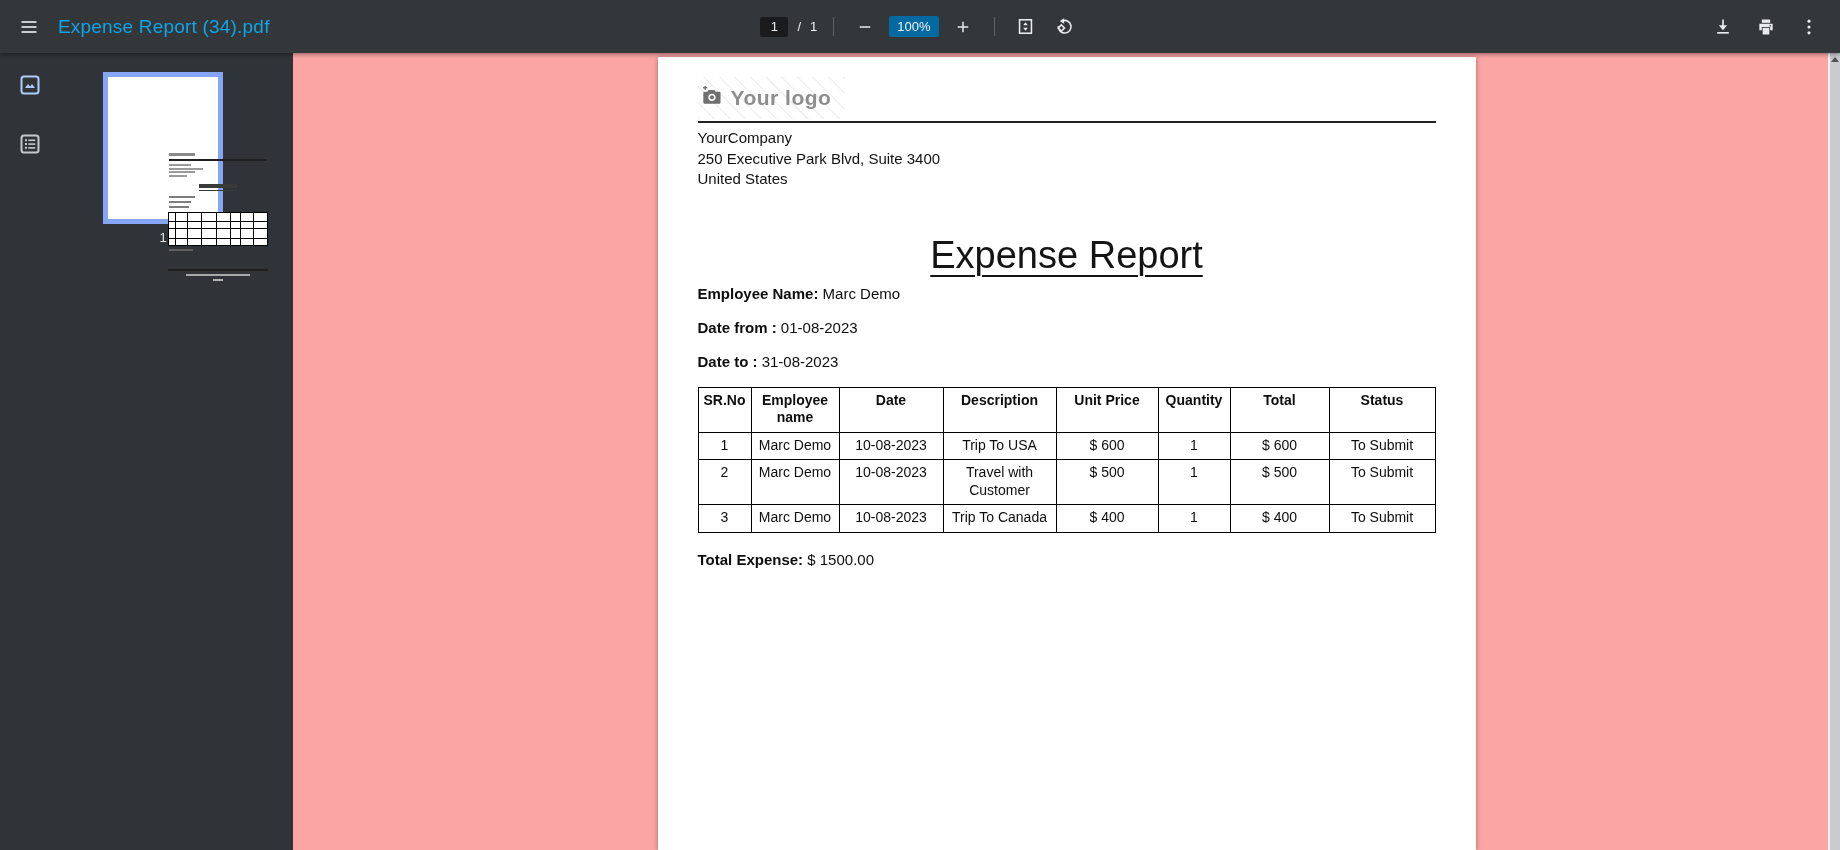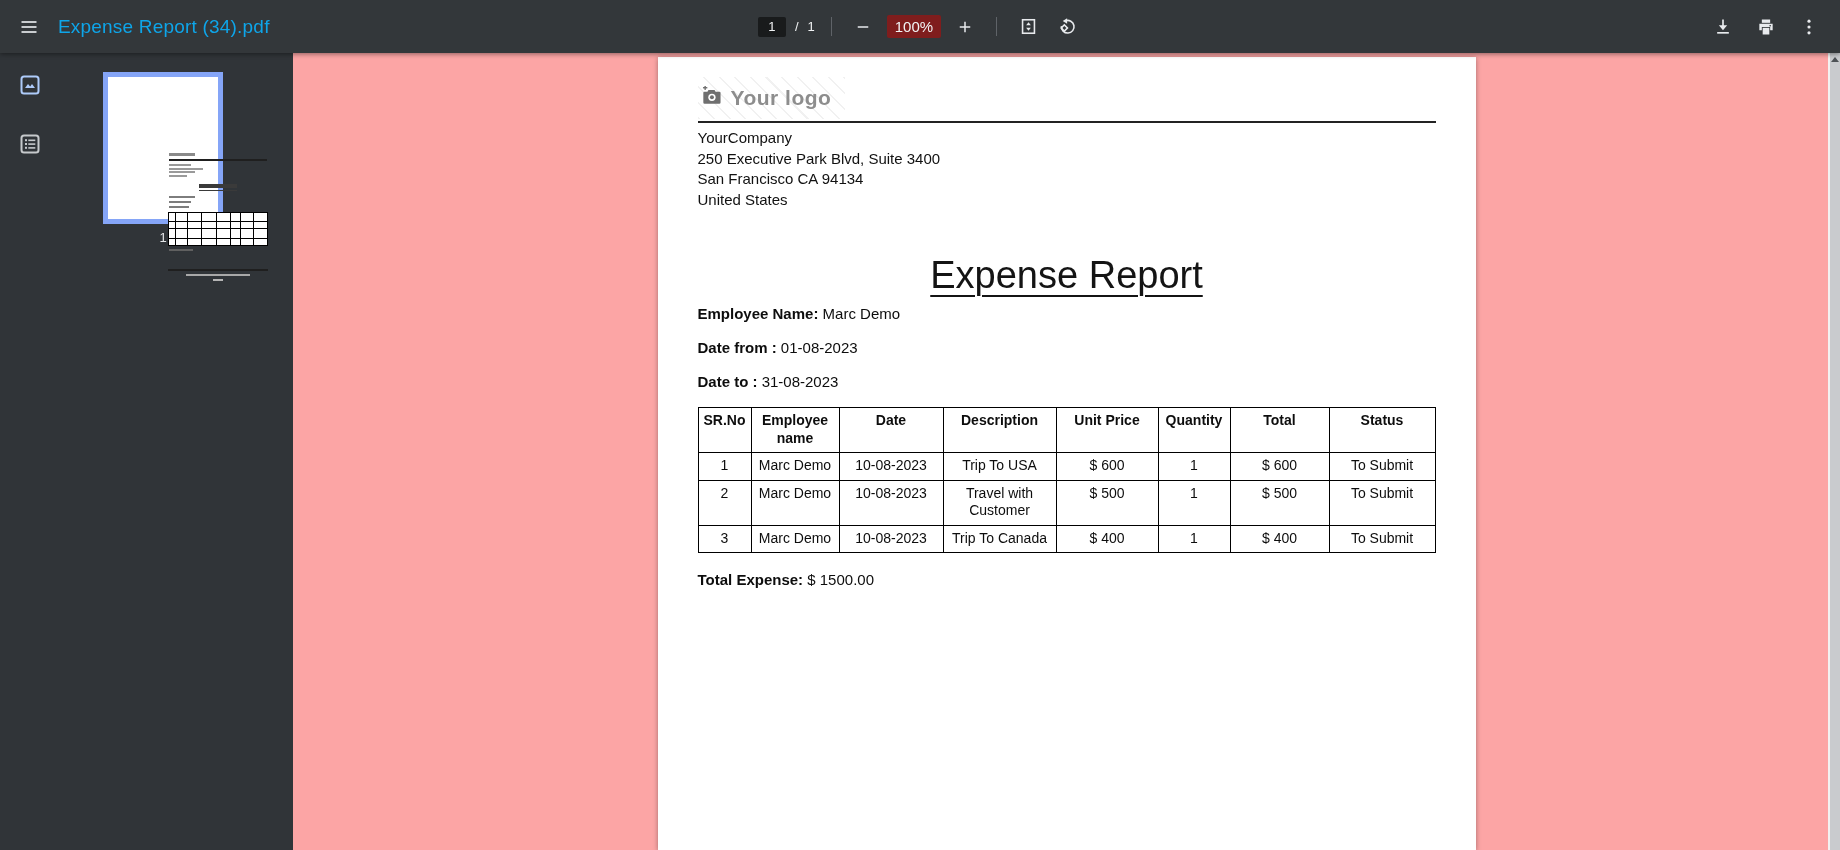--- a/index.html
+++ b/index.html
@@ -12,21 +12,21 @@
              box-shadow:0 1px 5px rgba(0,0,0,.45); color:#f1f3f4; }
   .tb-left { display:flex; align-items:center; gap:14px; padding-left:14px; }
   .tb-center { display:flex; align-items:center; gap:9px; }
   .tb-right { display:flex; align-items:center; justify-content:flex-end; gap:13px; padding-right:16px; }
   .tb-btn { background:none; border:none; width:30px; height:30px; display:flex;
             align-items:center; justify-content:center; cursor:pointer; border-radius:50%; }
   .tb-btn svg { display:block; }
   .doc-title-text { font-size:19px; color:#0ea5e9; letter-spacing:.2px; }
   .page-chip { width:28px; height:20px; background:#191b1c; border:none; border-radius:2px;
                color:#f1f3f4; font-size:13px; text-align:center; font-family:"Liberation Sans",sans-serif; }
-  .zoom-chip { background:#7f1d1d; border-radius:2px; padding:3px 8px; font-size:15px; color:#f1f3f4; }
+  .zoom-chip { background:#0369a1; border-radius:2px; padding:3px 8px; font-size:13px; color:#f1f3f4; }
   .tb-text { font-size:13px; color:#f1f3f4; }
   .tb-sep { width:1px; height:19px; background:#5f6368; margin:0 7px; }
 
   
   .content { position:relative; display:flex; height:797px; }
 
   
   .sidebar { position:relative; width:293px; background:#303438; flex:0 0 auto; }
   .side-btn { position:absolute; left:15px; width:30px; height:30px; background:none; border:none;
               display:flex; align-items:center; justify-content:center; cursor:pointer; }
@@ -275,21 +275,20 @@
                 <circle cx="12.5" cy="13" r="2.3" fill="#6f6f6f"></circle>
               </svg>
             </span>
             <span class="logo-text">Your logo</span>
           </span>
         </div>
 
         <div class="addr">
           <div>YourCompany</div>
           <div>250 Executive Park Blvd, Suite 3400</div>
-          <div>San Francisco CA 94134</div>
           <div>United States</div>
         </div>
 
         <h1 class="doc-title"><span>Expense Report</span></h1>
 
         <div class="fields">
           <p class="field"><b>Employee Name:</b> <span>Marc Demo</span></p>
           <p class="field"><b>Date from :</b> <span>01-08-2023</span></p>
           <p class="field"><b>Date to :</b> <span>31-08-2023</span></p>
         </div>

